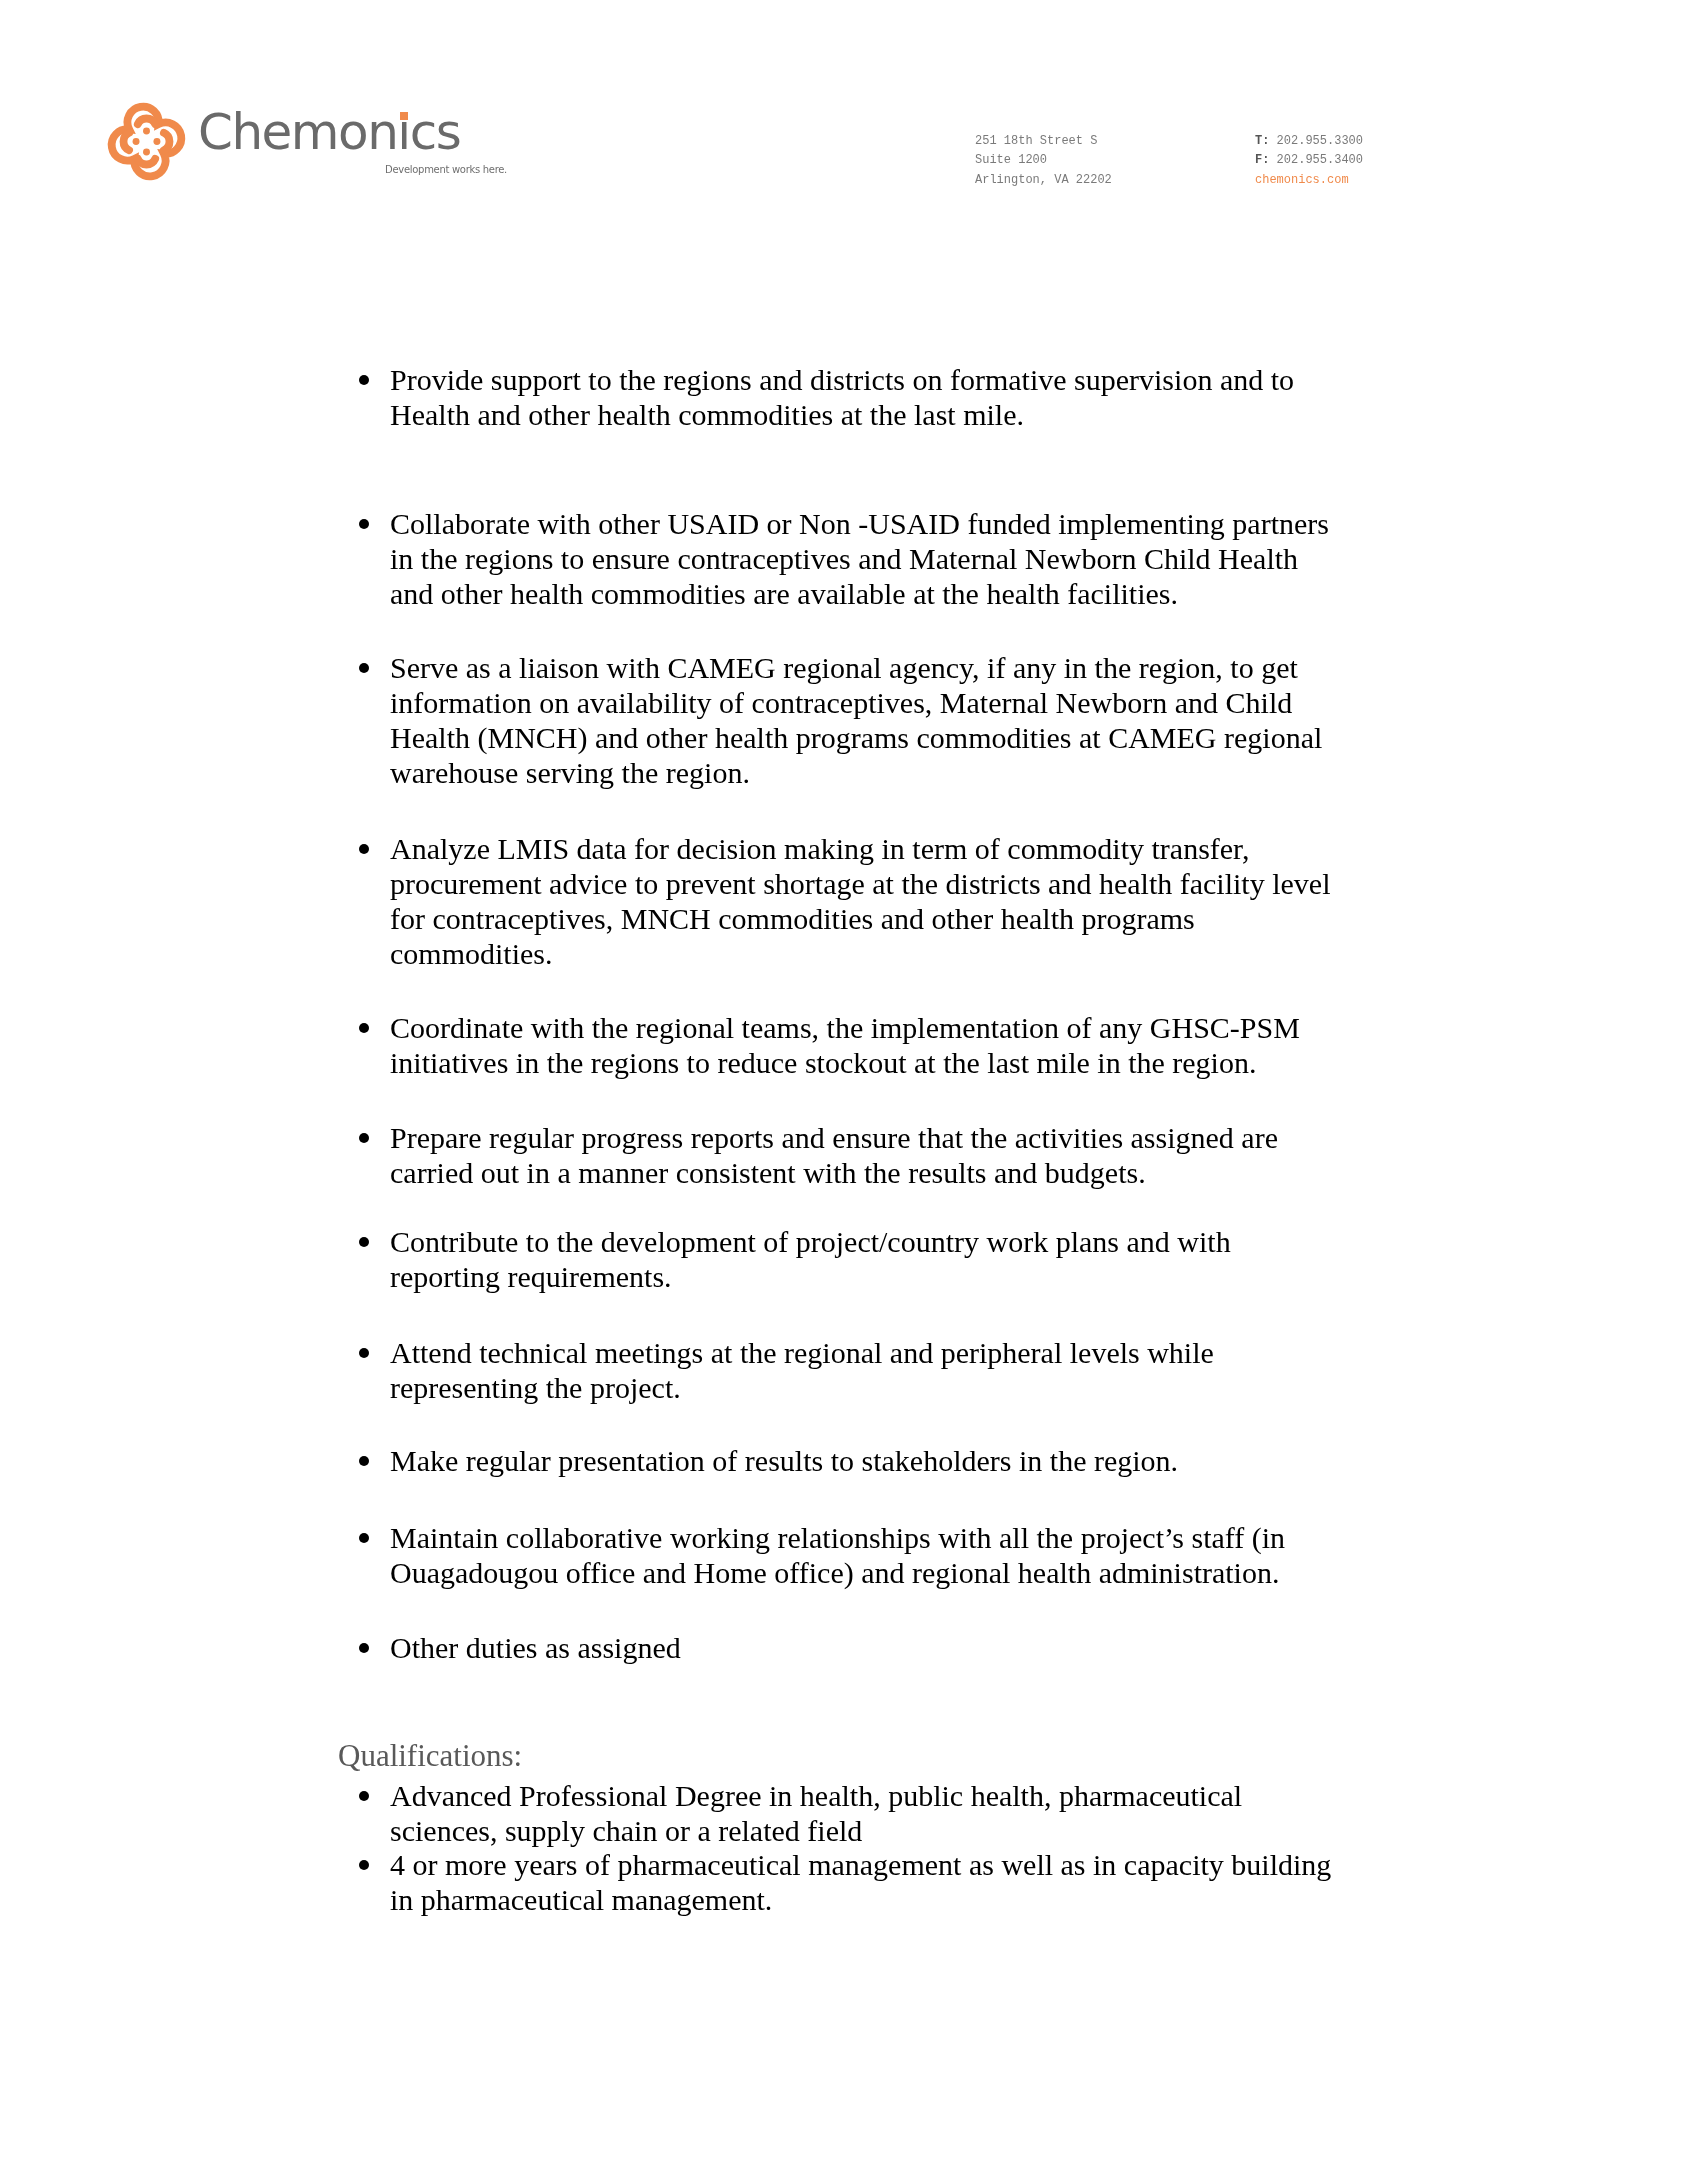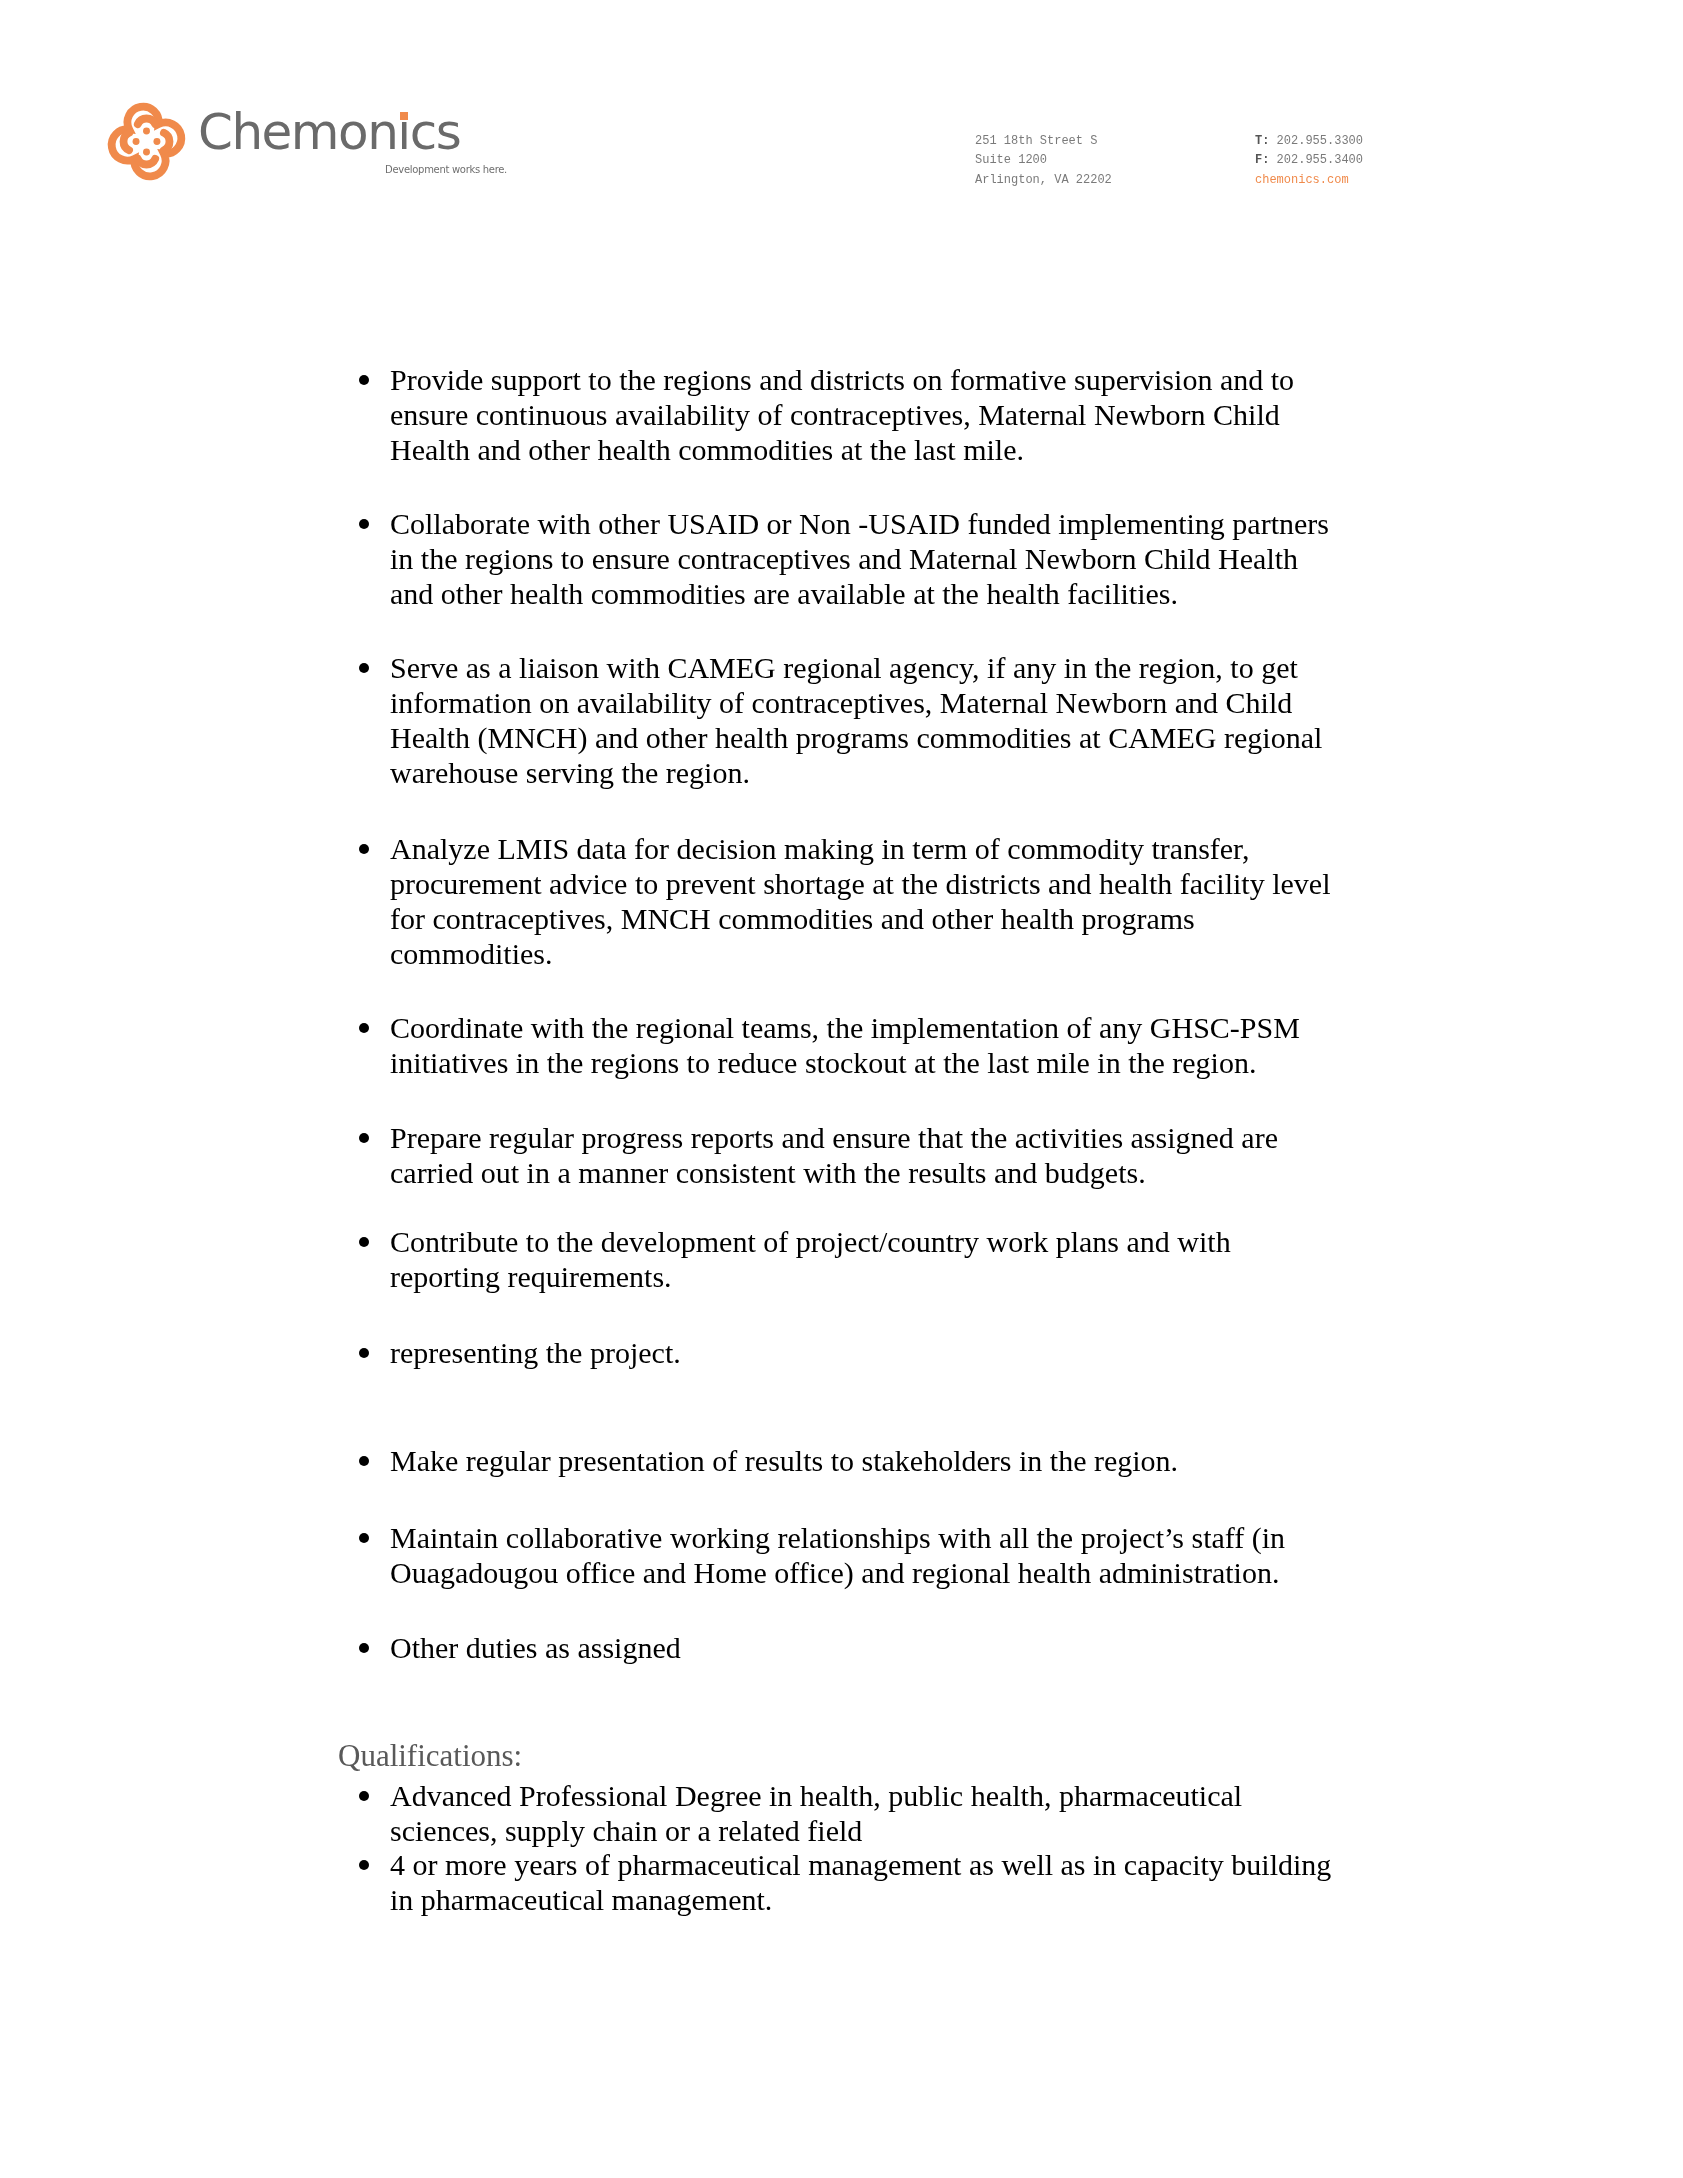--- a/index.html
+++ b/index.html
@@ -86,21 +86,20 @@
     <div><span class="web">chemonics.com</span></div>
   </div>
 </div>
 
 <div class="doc">
   <div id="resp-list">
       <div class="item" style="top: 362px;">
         <span class="bullet"></span>
         <span class="text">
           <span class="line">Provide support to the regions and districts on formative supervision and to</span>
-          <span class="line">ensure continuous availability of contraceptives, Maternal Newborn Child</span>
           <span class="line">Health and other health commodities at the last mile.</span>
         </span>
       </div>
       <div class="item" style="top: 506px;">
         <span class="bullet"></span>
         <span class="text">
           <span class="line">Collaborate with other USAID or Non -USAID funded implementing partners</span>
           <span class="line">in the regions to ensure contraceptives and Maternal Newborn Child Health</span>
           <span class="line">and other health commodities are available at the health facilities.</span>
         </span>
@@ -140,20 +139,21 @@
       <div class="item" style="top: 1224px;">
         <span class="bullet"></span>
         <span class="text">
           <span class="line">Contribute to the development of   project/country work plans and with</span>
           <span class="line">reporting requirements.</span>
         </span>
       </div>
       <div class="item" style="top: 1335px;">
         <span class="bullet"></span>
         <span class="text">
+          <span class="line">Attend technical meetings at the regional and peripheral levels while</span>
           <span class="line">representing the project.</span>
         </span>
       </div>
       <div class="item" style="top: 1443px;">
         <span class="bullet"></span>
         <span class="text">
           <span class="line">Make regular presentation of results to stakeholders in the region.</span>
         </span>
       </div>
       <div class="item" style="top: 1520px;">

